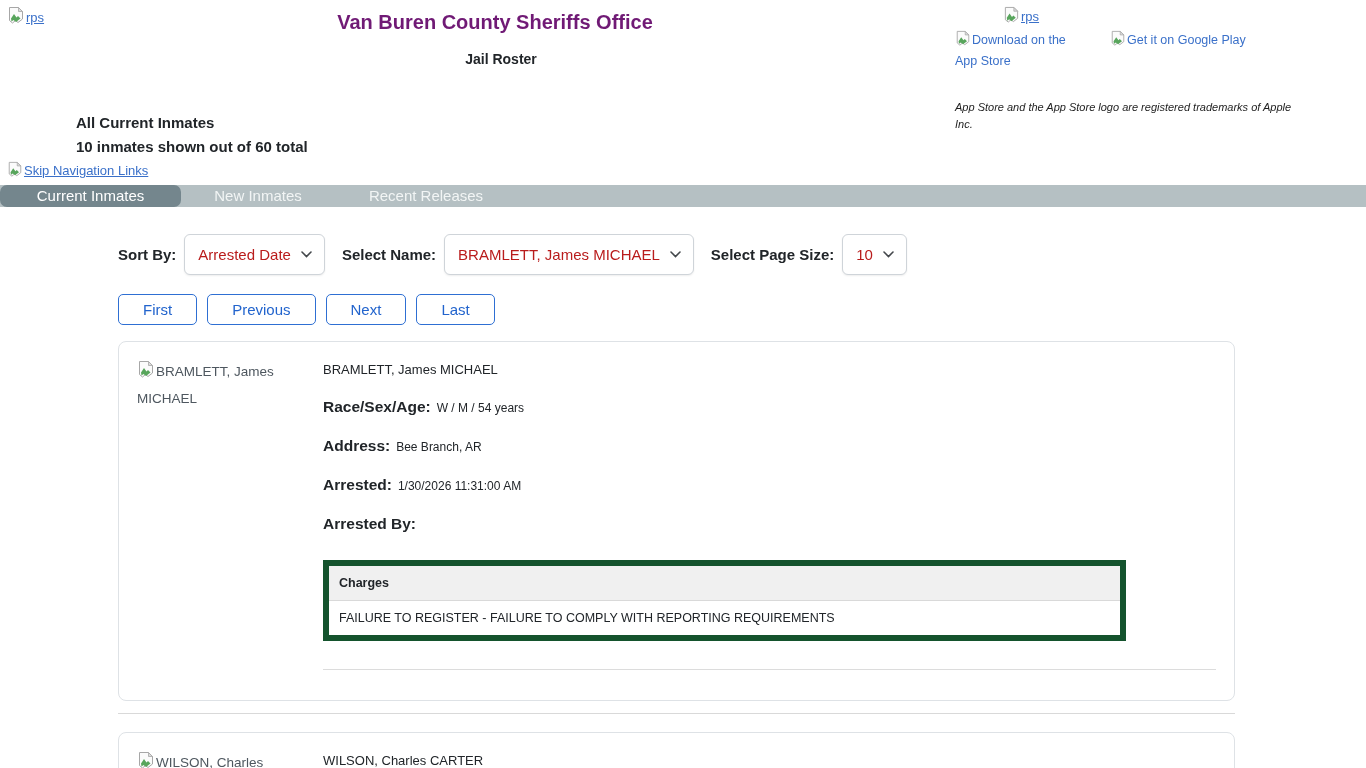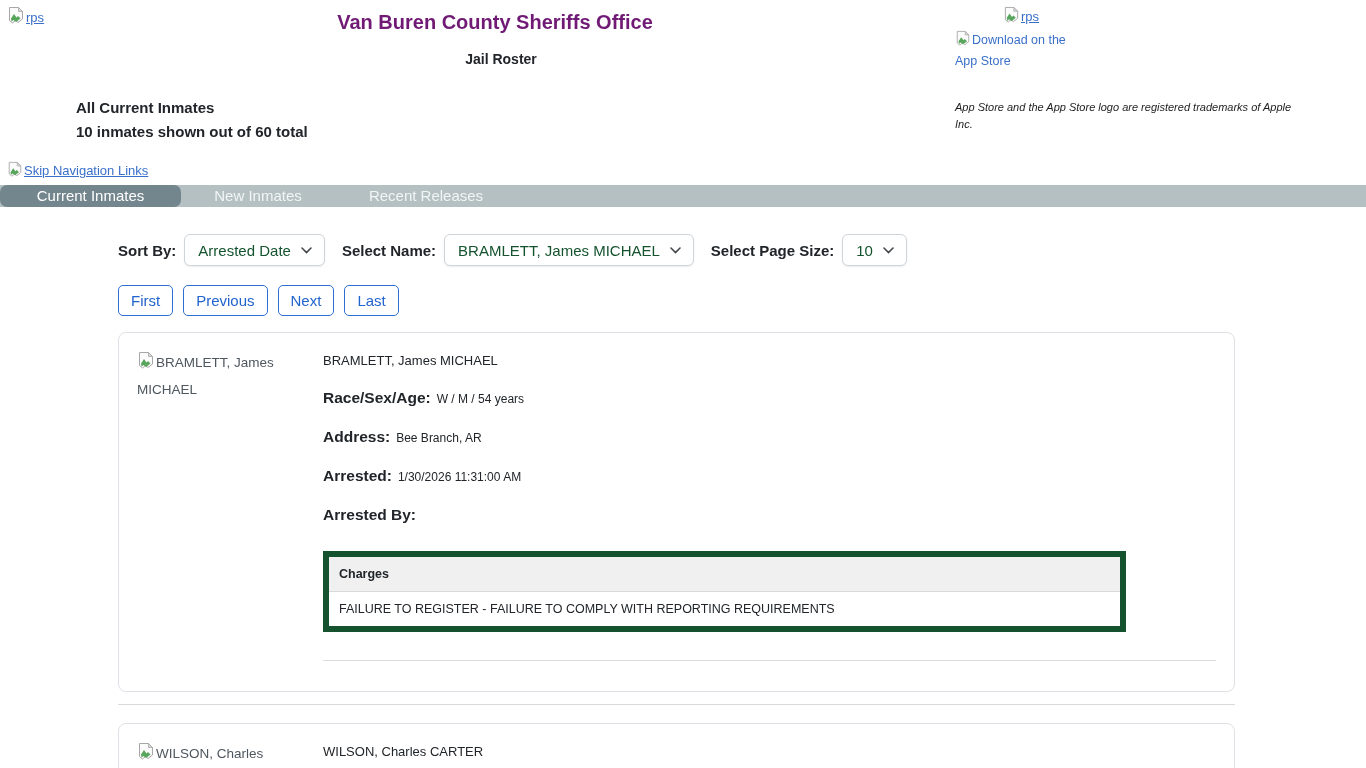--- a/index.html
+++ b/index.html
@@ -10,21 +10,21 @@
   .underlined { text-decoration: underline; }
 
   .broken-icon { display: inline-block; vertical-align: -3px; margin-right: 1px; }
 
   
   .header { position: relative; height: 161px; }
   .logo-link { position: absolute; left: 7px; top: 6px; font-size: 13px; }
   .title-wrap { width: 990px; text-align: center; padding-top: 11px; }
   .page-title { font-size: 20px; font-weight: bold; color: #701a75; }
   .page-subtitle { width: 958px; font-size: 14px; font-weight: bold; margin-top: 17px; padding-left: 44px; }
-  .summary { position: absolute; left: 76px; top: 96px; }
+  .summary { position: absolute; left: 76px; top: 111px; }
   .summary div { font-size: 15px; font-weight: bold; line-height: 24px; }
 
   .store-block { position: absolute; left: 955px; top: 6px; width: 352px; }
   .store-rps { margin-left: 48px; font-size: 13px; display: inline-block; }
   .store-links { display: flex; gap: 22px; margin-top: 3px; }
   .store-links .link { font-size: 12.5px; line-height: 1.45; }
   .store-link-1 { width: 133px; }
   .trademark { margin-top: 29px; font-style: italic; font-size: 11px; line-height: 1.5; color: #1d1d1d; }
 
   
@@ -33,29 +33,29 @@
   .tab { height: 22px; line-height: 22px; text-align: center; font-size: 15px; color: #f2f5f5; cursor: pointer; border-radius: 7px; }
   .tab-0 { width: 181px; background: #74868d; color: #ffffff; }
   .tab-1 { width: 154px; }
   .tab-2 { width: 182px; }
 
   
   .main { margin-left: 118px; width: 1117px; }
 
   .controls { margin-top: 27px; display: flex; align-items: center; }
   .ctl-label { font-size: 15px; font-weight: bold; margin-right: 8px; white-space: nowrap; }
-  .select { display: inline-flex; align-items: center; gap: 10px; height: 32px; padding: 0 12px 0 13px;
-            border: 1px solid #cfd4d9; border-radius: 6px; background: #fff; font-size: 15px; color: #14532d;
+  .select { display: inline-flex; align-items: center; gap: 10px; height: 41px; padding: 0 12px 0 13px;
+            border: 1px solid #cfd4d9; border-radius: 6px; background: #fff; font-size: 15px; color: #b91c1c;
             box-shadow: 0 1px 2px rgba(0,0,0,0.07); cursor: pointer; white-space: nowrap; }
   .ctl-gap { width: 17px; }
   .chev { width: 11px; height: 7px; }
 
   .pagination { margin-top: 19px; display: flex; gap: 10px; }
   .pg-btn { background: #fff; border: 1px solid #2e6fd3; color: #2264cd; font-size: 15px;
-            border-radius: 5px; padding: 6px 12px; cursor: pointer; font-family: inherit; }
+            border-radius: 5px; padding: 6px 24px; cursor: pointer; font-family: inherit; }
 
   
   .card { margin-top: 16px; border: 1px solid #dee2e6; border-radius: 8px; padding: 18px 18px 0 18px;
           display: flex; background: #fff; }
   .photo-col { width: 172px; margin-right: 14px; }
   .photo-alt { font-size: 13.5px; color: #4e575f; line-height: 24px; }
   .info-col { flex: 1; padding-top: 2px; }
   .inmate-name { font-size: 13px; color: #212529; }
   .info-row { margin-top: 21px; white-space: nowrap; }
   .info-label { font-size: 15.5px; font-weight: bold; margin-right: 6px; }
@@ -110,20 +110,29 @@
     <div class="store-links">
       <a class="link store-link-1">
         <span class="broken-icon">
           <svg width="16" height="17" viewBox="0 0 18 19">
               <path d="M2.5 1.5h9l4 4v7.5l-4.5 3.5-2.5-2-3 2.5-3-2.5z" fill="#fbfbfb" stroke="#a7a7a7"></path>
               <path d="M11.5 1.5v4h4z" fill="#dcdcdc" stroke="#a7a7a7" stroke-width="0.8"></path>
               <path d="M4 12.5l3-4.5 2.5 3.5 1.5-1.5 2.5 2.5-4.5 3.5-2.5-2-2 1.5z" fill="#58a55c"></path>
             </svg>
         </span><span>Download on the App Store</span>
       </a>
+      <a class="link">
+        <span class="broken-icon">
+          <svg width="16" height="17" viewBox="0 0 18 19">
+              <path d="M2.5 1.5h9l4 4v7.5l-4.5 3.5-2.5-2-3 2.5-3-2.5z" fill="#fbfbfb" stroke="#a7a7a7"></path>
+              <path d="M11.5 1.5v4h4z" fill="#dcdcdc" stroke="#a7a7a7" stroke-width="0.8"></path>
+              <path d="M4 12.5l3-4.5 2.5 3.5 1.5-1.5 2.5 2.5-4.5 3.5-2.5-2-2 1.5z" fill="#58a55c"></path>
+            </svg>
+        </span><span>Get it on Google Play</span>
+      </a>
     </div>
     <div class="trademark">
       <div>App Store and the App Store logo are registered trademarks of Apple Inc.</div>
     </div>
   </div>
 </div>
 
 
 <a class="skip-link underlined">
   <span class="broken-icon">

